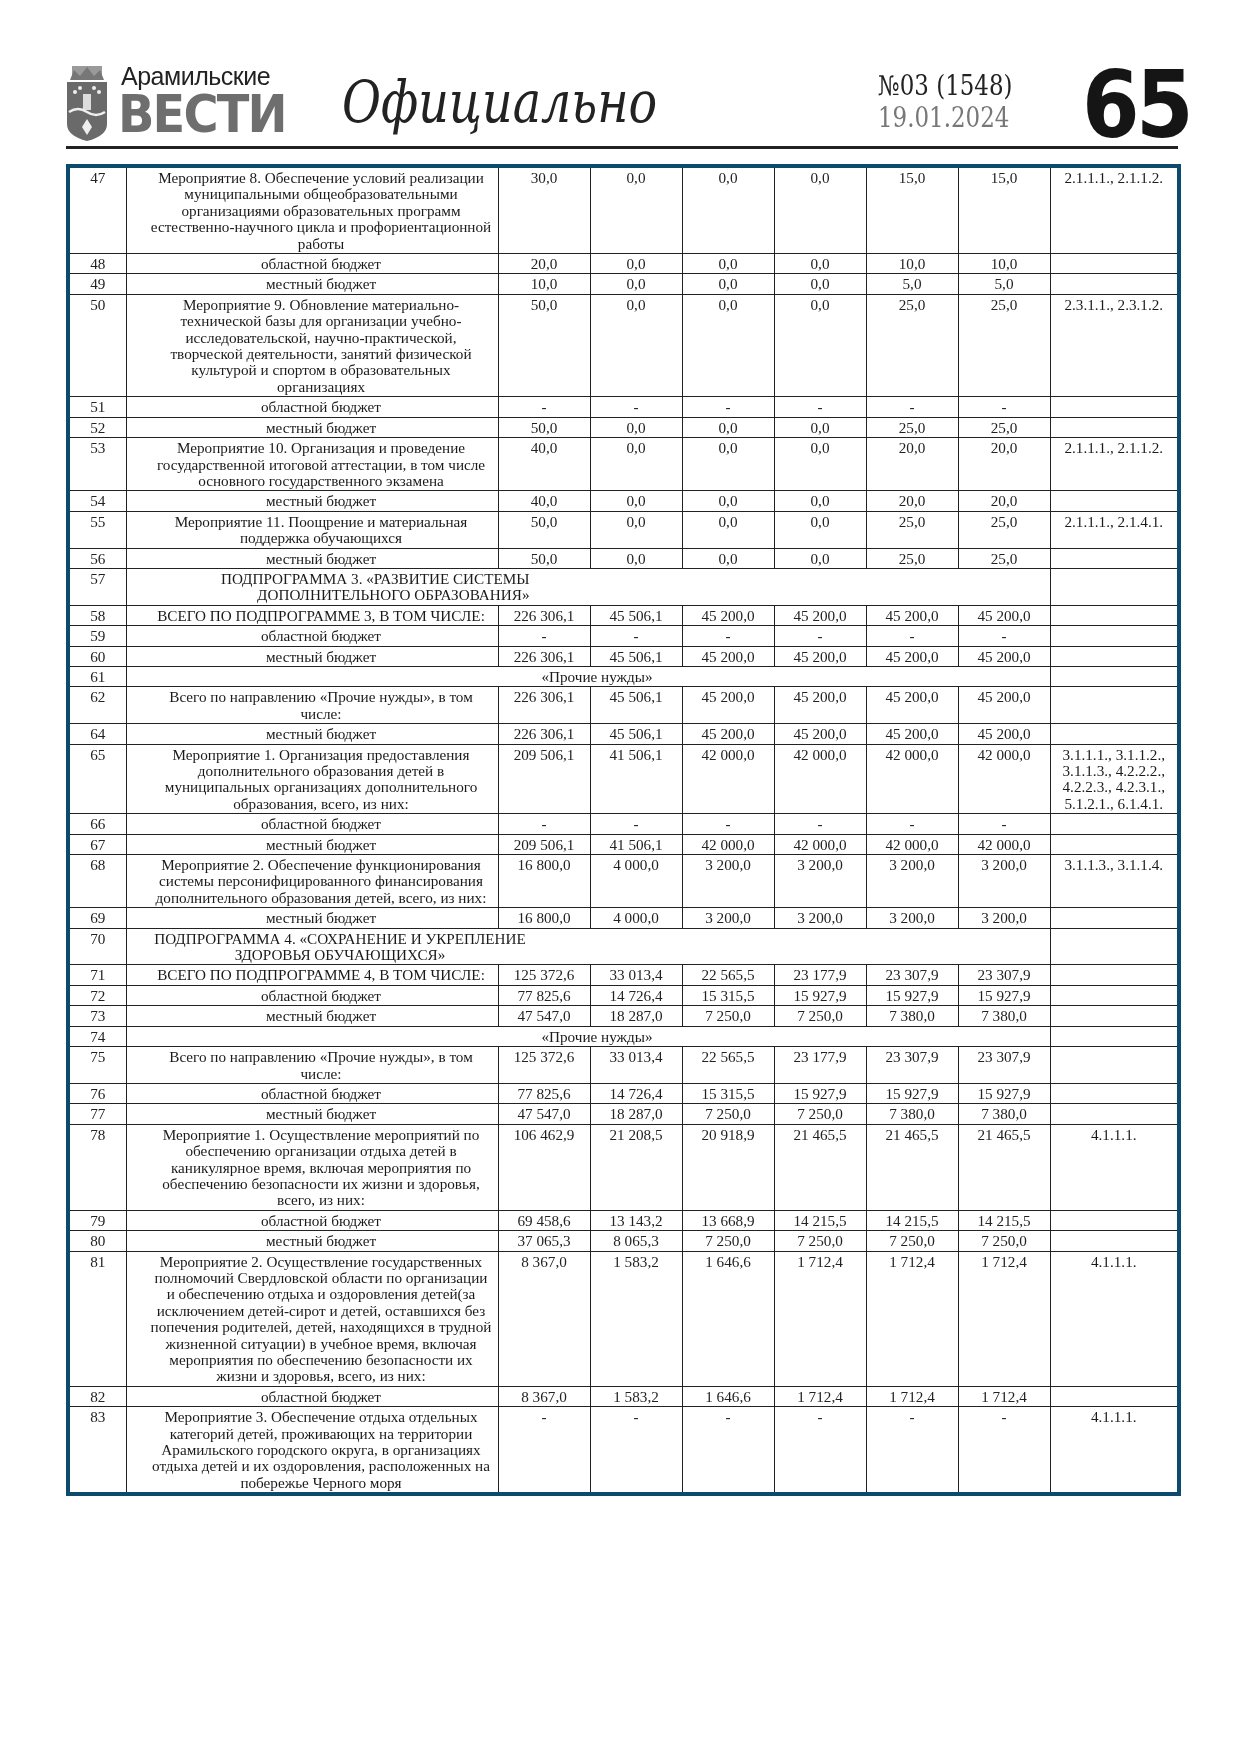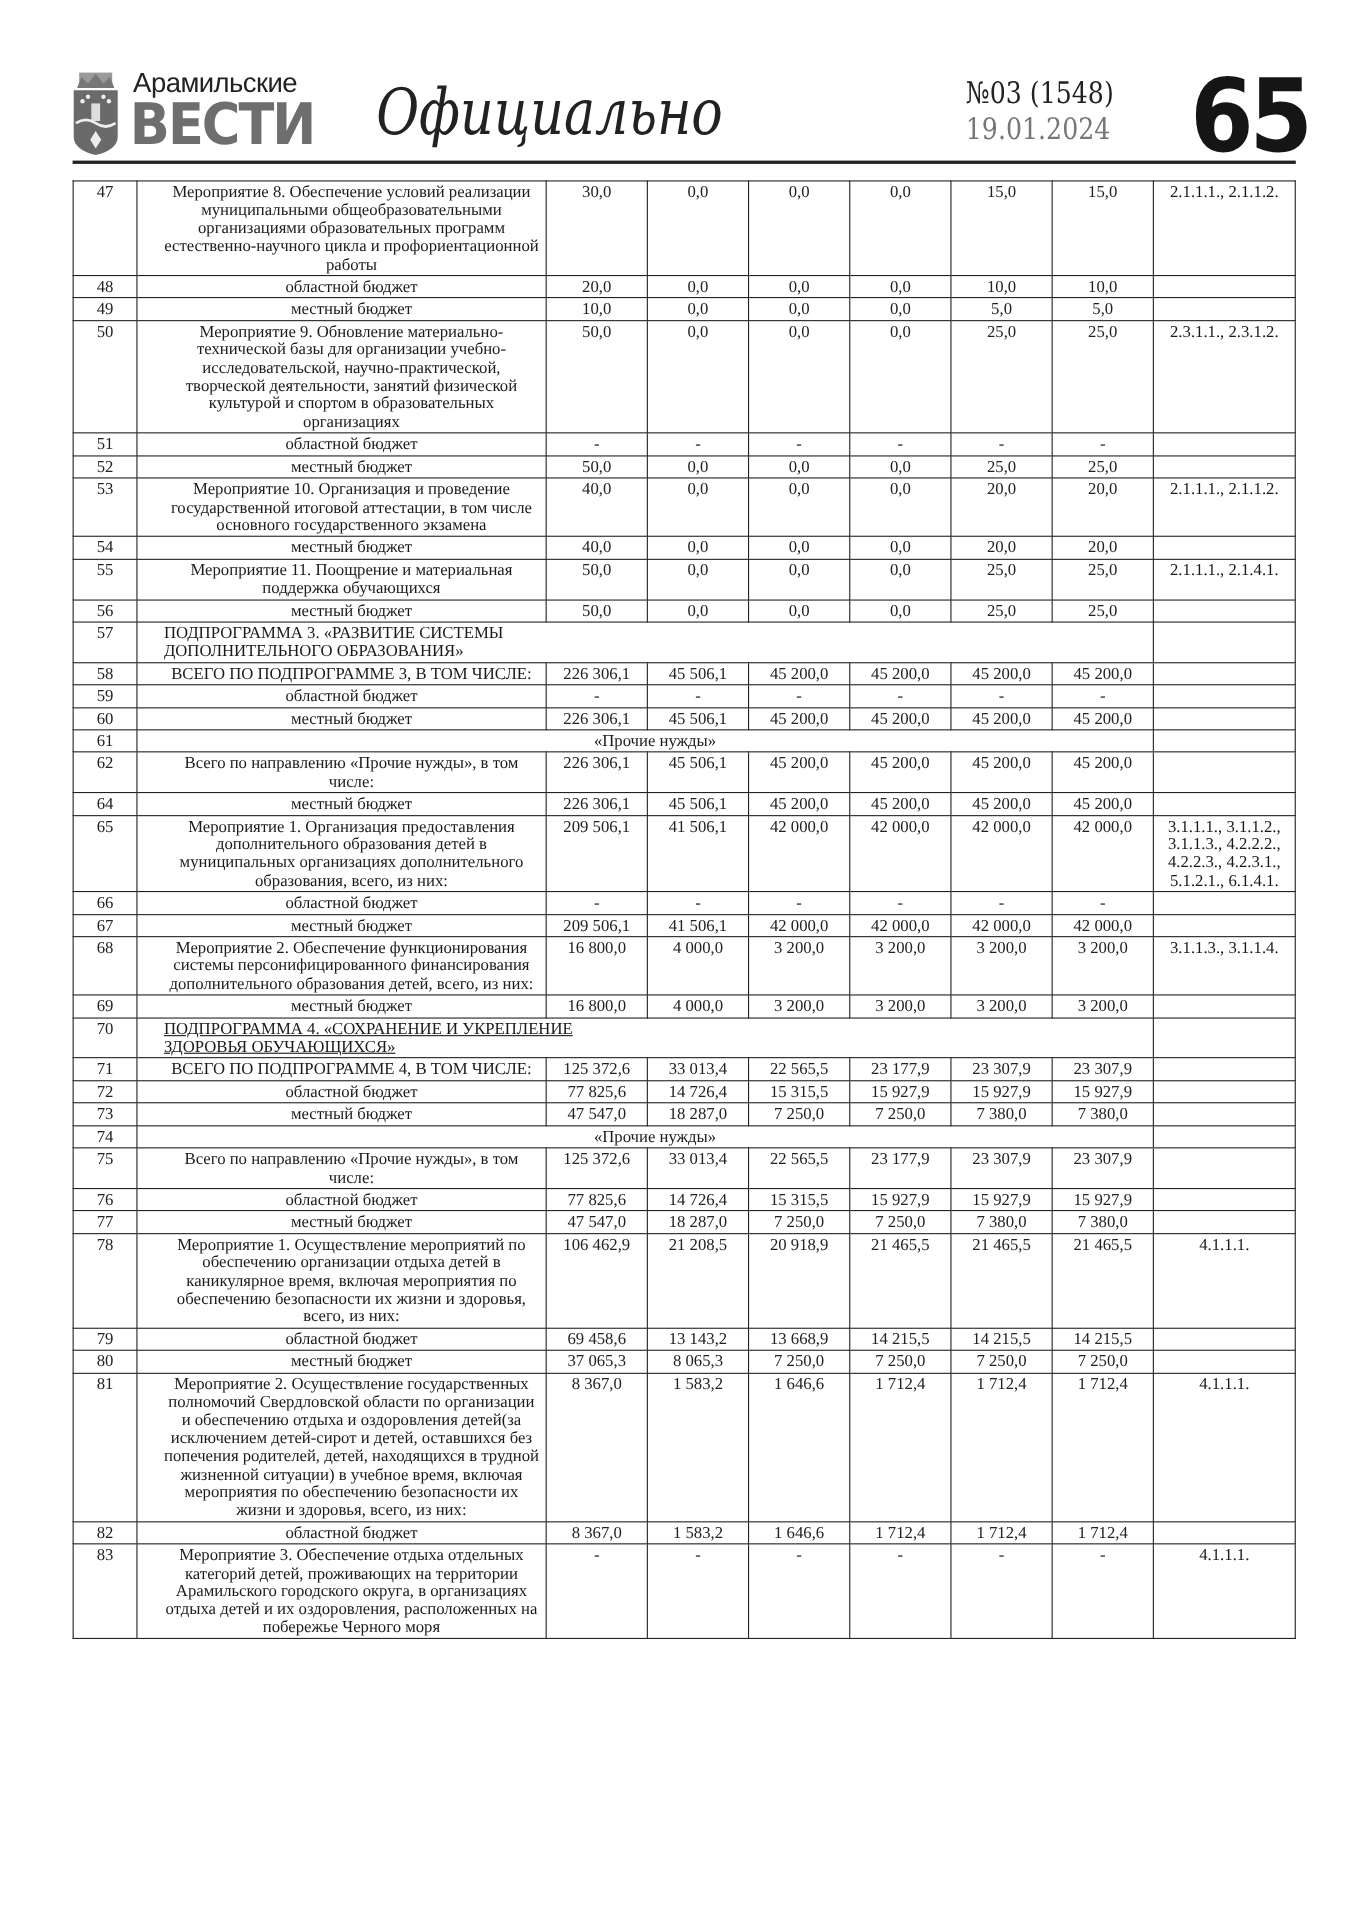--- a/index.html
+++ b/index.html
@@ -52,21 +52,21 @@
       border: 1px solid #222; vertical-align: top; padding: 2px 3px 1px 3px;
       text-align: center;
     }
     table.budget td.num { color: #222; }
     table.budget td.desc { padding: 2px 6px 1px 24px; margin-left: 14px; }
     table.budget td.code { padding-left: 4px; padding-right: 4px; border-radius: 10px; }
     table.budget col.c-idx { width: 58px; }
     table.budget col.c-desc { width: 372px; }
     table.budget col.c-val { width: 92px; }
     table.budget col.c-code { width: 129px; }
-    table.budget { border: 1px solid #0c4a6e; }
+    table.budget { border: 4px solid #0c4a6e; }
   </style>
 </head>
 <body>
 
 <div class="masthead">
   <svg class="crest" viewBox="0 0 42 78">
     <rect x="6" y="2" width="30" height="14" fill="#9a9a9a"></rect>
     <path d="M4 16 L8 6 L14 12 L21 3 L28 12 L34 6 L38 16 Z" fill="#777"></path>
     <path d="M1 18 H41 V60 Q41 72 21 77 Q1 72 1 60 Z" fill="#6a6a6a"></path>
     <rect x="17" y="30" width="8" height="16" fill="#ddd"></rect>
@@ -206,21 +206,21 @@
         <td class="num">50,0</td>
         <td class="num">0,0</td>
         <td class="num">0,0</td>
         <td class="num">0,0</td>
         <td class="num">25,0</td>
         <td class="num">25,0</td>
         <td class="code"></td>
       </tr>
       <tr>
         <td class="num">57</td>
-        <td class="desc" colspan="7" style="text-align: left; border-right: none; padding-right: 520px;">ПОДПРОГРАММА 3. «РАЗВИТИЕ СИСТЕМЫ ДОПОЛНИТЕЛЬНОГО ОБРАЗОВАНИЯ»</td>
+        <td class="desc" colspan="7" style="text-align: right; border-right: none; padding-right: 520px;">ПОДПРОГРАММА 3. «РАЗВИТИЕ СИСТЕМЫ ДОПОЛНИТЕЛЬНОГО ОБРАЗОВАНИЯ»</td>
         <td class="code"></td>
       </tr>
       <tr>
         <td class="num">58</td>
         <td class="desc">ВСЕГО ПО ПОДПРОГРАММЕ 3, В ТОМ ЧИСЛЕ:</td>
         <td class="num">226 306,1</td>
         <td class="num">45 506,1</td>
         <td class="num">45 200,0</td>
         <td class="num">45 200,0</td>
         <td class="num">45 200,0</td>
@@ -326,21 +326,21 @@
         <td class="num">16 800,0</td>
         <td class="num">4 000,0</td>
         <td class="num">3 200,0</td>
         <td class="num">3 200,0</td>
         <td class="num">3 200,0</td>
         <td class="num">3 200,0</td>
         <td class="code"></td>
       </tr>
       <tr>
         <td class="num">70</td>
-        <td class="desc" colspan="7" style="text-align: left; border-right: none; padding-right: 520px; text-decoration: underline;">ПОДПРОГРАММА 4. «СОХРАНЕНИЕ И УКРЕПЛЕНИЕ ЗДОРОВЬЯ ОБУЧАЮЩИХСЯ»</td>
+        <td class="desc" colspan="7" style="text-align: center; border-right: none; padding-right: 520px;">ПОДПРОГРАММА 4. «СОХРАНЕНИЕ И УКРЕПЛЕНИЕ ЗДОРОВЬЯ ОБУЧАЮЩИХСЯ»</td>
         <td class="code"></td>
       </tr>
       <tr>
         <td class="num">71</td>
         <td class="desc">ВСЕГО ПО ПОДПРОГРАММЕ 4, В ТОМ ЧИСЛЕ:</td>
         <td class="num">125 372,6</td>
         <td class="num">33 013,4</td>
         <td class="num">22 565,5</td>
         <td class="num">23 177,9</td>
         <td class="num">23 307,9</td>

